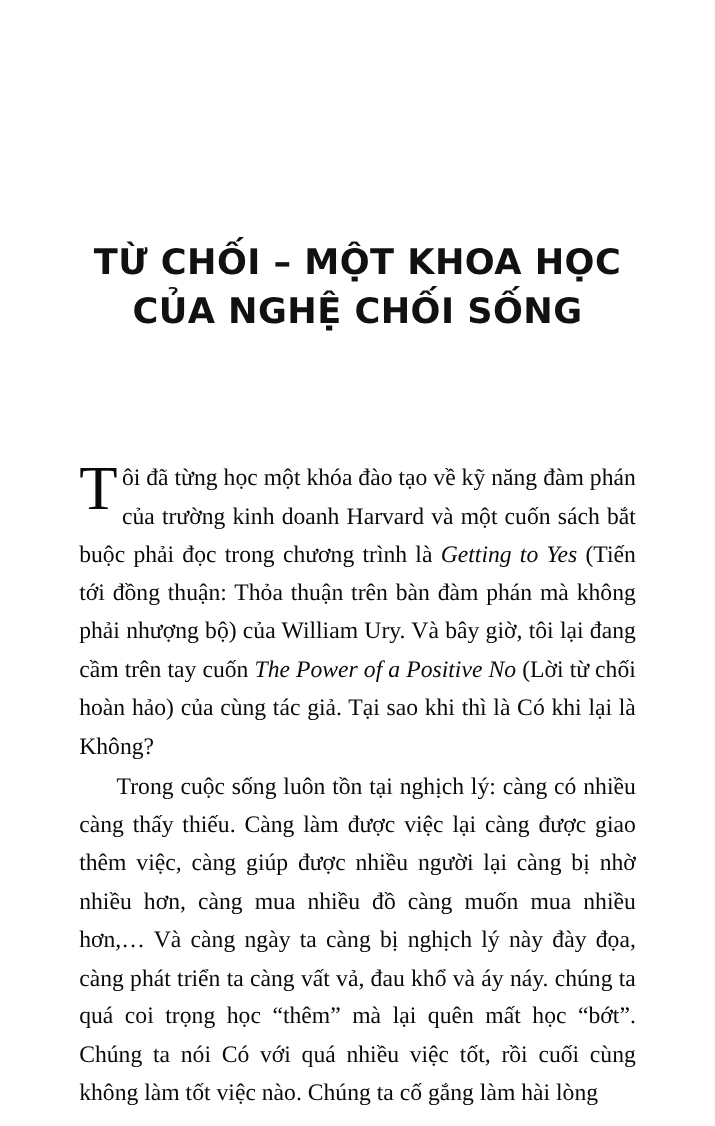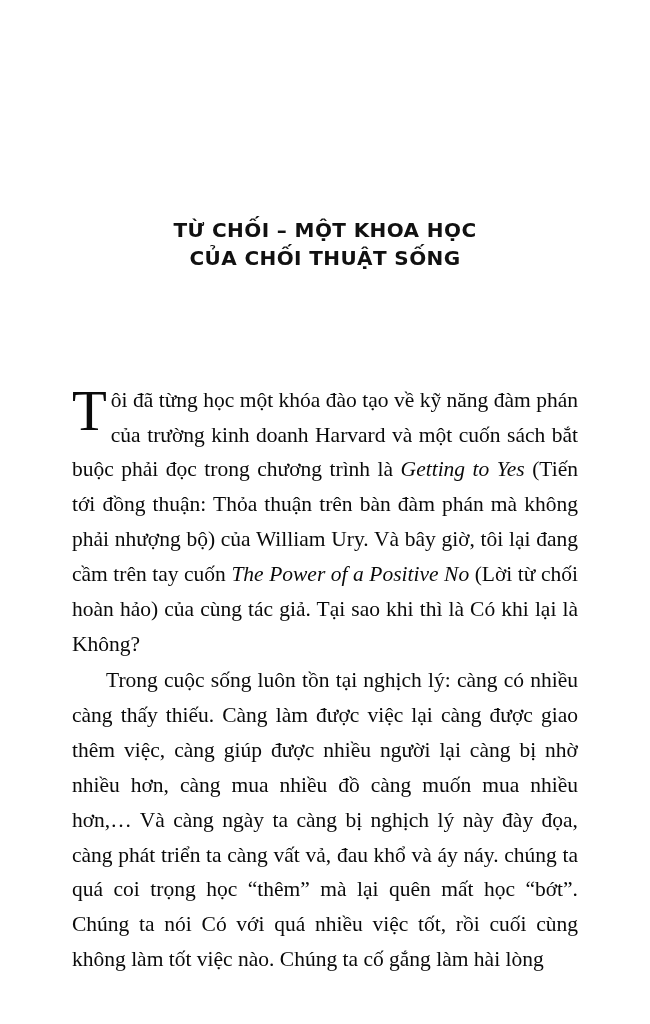--- a/index.html
+++ b/index.html
@@ -20,21 +20,21 @@
     height: 1024px;
     box-sizing: border-box;
     padding: 0 72px;
   }
   .chapter-title {
     margin: 0;
     padding-top: 216px;
     text-align: center;
     font-family: "DejaVu Sans", sans-serif;
     font-weight: bold;
-    font-size: 20px;
+    font-size: 32px;
     line-height: 1.42;
     letter-spacing: 0.4px;
     color: #111111;
   }
   .chapter-title .line {
     display: block;
   }
   .body-block {
     margin-top: 110px;
   }
@@ -65,21 +65,21 @@
     margin-top: 13px;
   }
 </style>
 </head>
 <body>
 
 <div class="page">
 
   <h1 class="chapter-title">
     <span class="line">TỪ CHỐI – MỘT KHOA HỌC</span>
-    <span class="line">CỦA CHỐI THUẬT SỐNG</span>
+    <span class="line">CỦA NGHỆ CHỐI SỐNG</span>
   </h1>
 
   <div class="body-block">
     <p class="para">
       <span class="dropcap">T</span><span>ôi đã từng học một khóa đào tạo về kỹ năng đàm phán của trường kinh doanh Harvard và một cuốn sách bắt buộc phải đọc trong chương trình là </span><span class="ital">Getting to Yes</span><span> (Tiến tới đồng thuận: Thỏa thuận trên bàn đàm phán mà không phải nhượng bộ) của William Ury. Và bây giờ, tôi lại đang cầm trên tay cuốn </span><span class="ital">The Power of a Positive No</span><span> (Lời từ chối hoàn hảo) của cùng tác giả. Tại sao khi thì là Có khi lại là Không?</span>
     </p>
     <p class="para">
       <span>Trong cuộc sống luôn tồn tại nghịch lý: càng có nhiều càng thấy thiếu. Càng làm được việc lại càng được giao thêm việc, càng giúp được nhiều người lại càng bị nhờ nhiều hơn, càng mua nhiều đồ càng muốn mua nhiều hơn,… Và càng ngày ta càng bị nghịch lý này đày đọa, càng phát triển ta càng vất vả, đau khổ và áy náy. chúng ta quá coi trọng học “thêm” mà lại quên mất học “bớt”. Chúng ta nói Có với quá nhiều việc tốt, rồi cuối cùng không làm tốt việc nào. Chúng ta cố gắng làm hài lòng</span>
     </p>
   </div>

